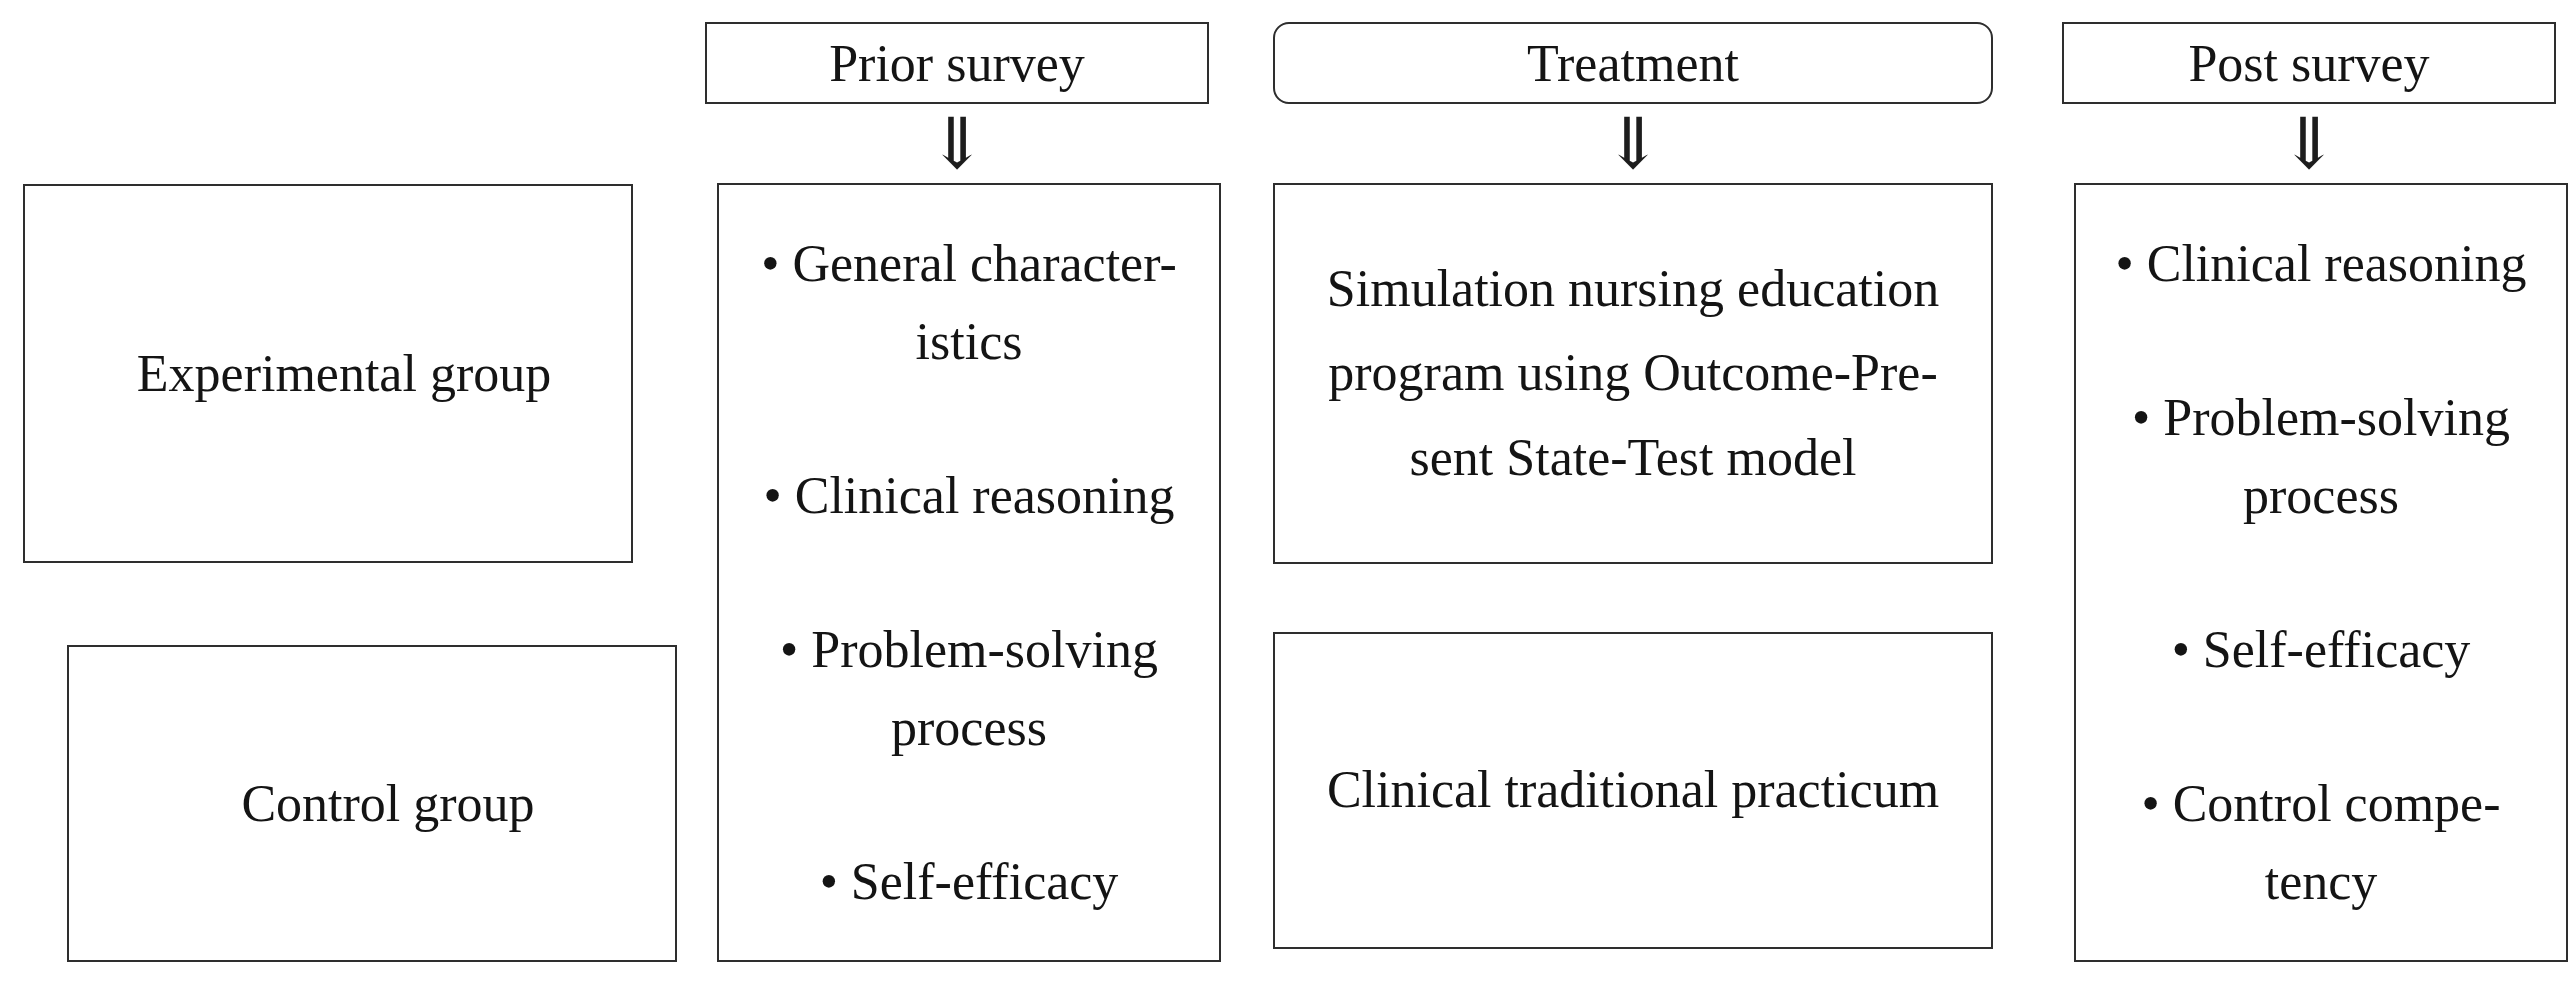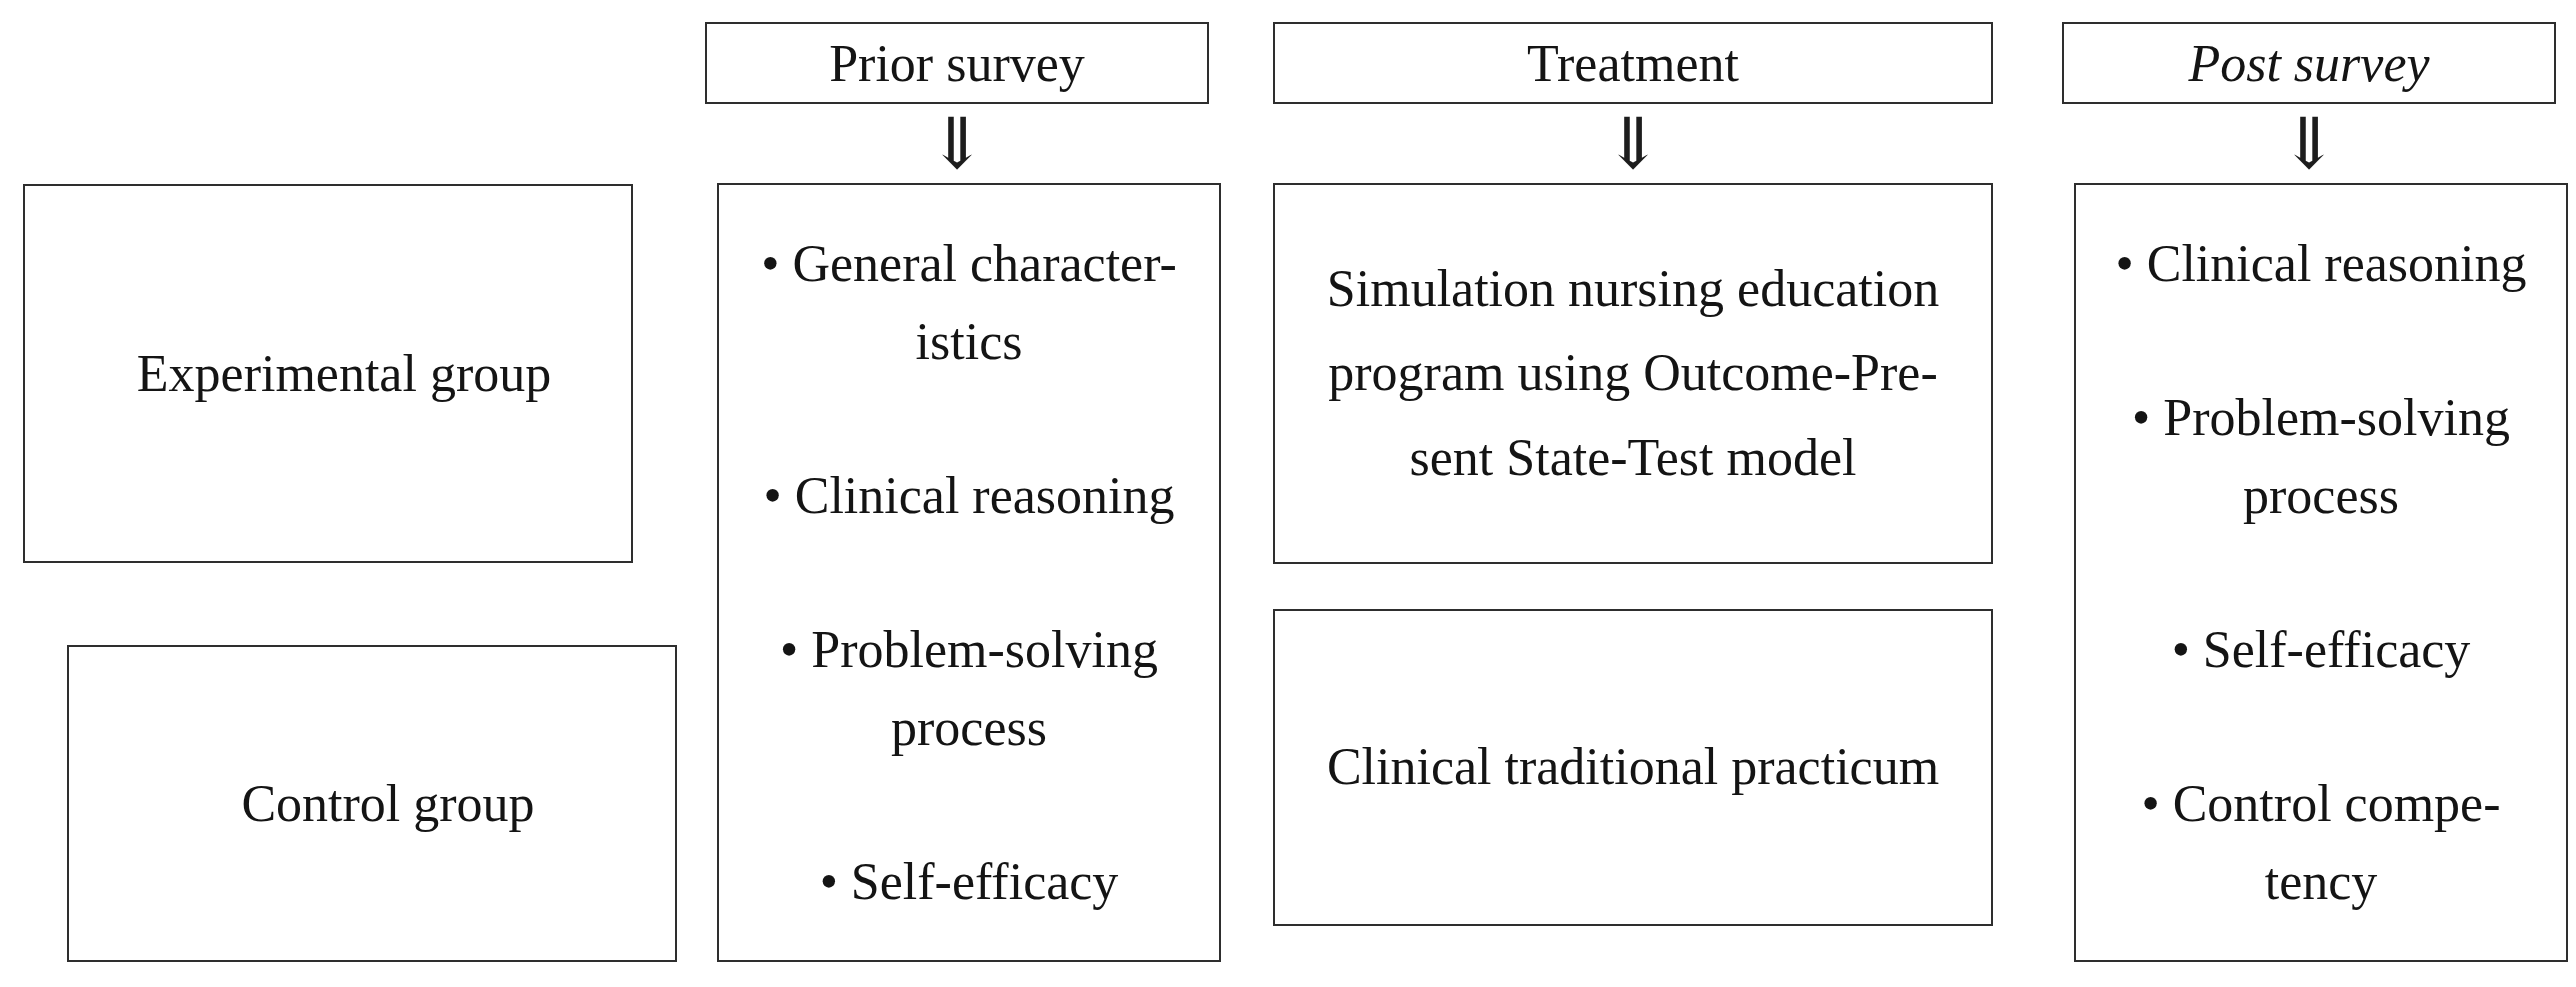--- a/index.html
+++ b/index.html
@@ -43,32 +43,32 @@
     padding: 17.4px 14px;
     margin-left: 12px;
   }
   .list-item { display: block; }
   .list-item .line { line-height: 1.5; font-size: 52px; }
   .para { display: block; }
   .para .line { line-height: 1.62; font-size: 52px; }
 
   
   #hdr-prior      { left: 705px; top: 22px; width: 504px;  height: 82px; }
-  #hdr-treatment  { left: 1273px; top: 22px; width: 720px; height: 82px; }
-  #hdr-post       { left: 2062px; top: 22px; width: 494px;  height: 82px; font-style: italic; }
+  #hdr-treatment  { left: 1273px; top: 22px; width: 720px; height: 82px; border-radius: 16px; }
+  #hdr-post       { left: 2062px; top: 22px; width: 494px;  height: 82px; }
 
   #arrow-prior     { left: 705px; width: 504px;  }
   #arrow-treatment { left: 1273px; width: 720px; }
   #arrow-post      { left: 2062px; width: 494px;  }
 
   #box-experimental { left: 23px;   top: 184px;  width: 610px; height: 379px; }
   #box-control      { left: 23px;   top: 645px; width: 610px; height: 317px; margin-left: 44px; }
   #box-prior        { left: 705px; top: 183px;  width: 504px;  height: 779px; }
   #box-treatment-1  { left: 1273px; top: 183px;  width: 720px; height: 381px; }
-  #box-treatment-2  { left: 1273px; top: 609px; width: 720px; height: 317px; }
+  #box-treatment-2  { left: 1273px; top: 632px; width: 720px; height: 317px; }
   #box-post         { left: 2062px; top: 183px;  width: 494px;  height: 779px; }
 </style>
 </head>
 <body>
 
 <div class="canvas">
 
   <div class="box header-box" id="hdr-prior">
     <span>Prior survey</span>
   </div>

